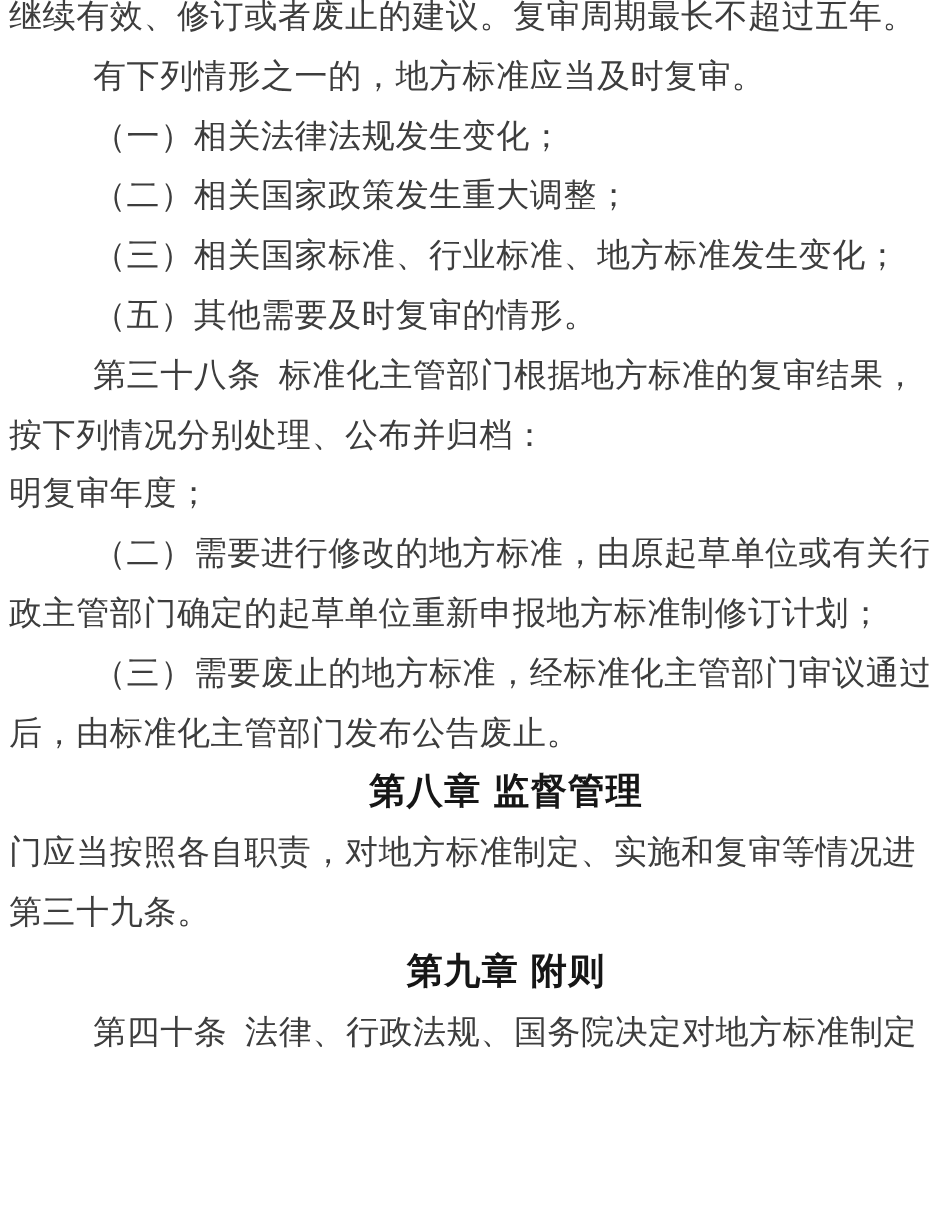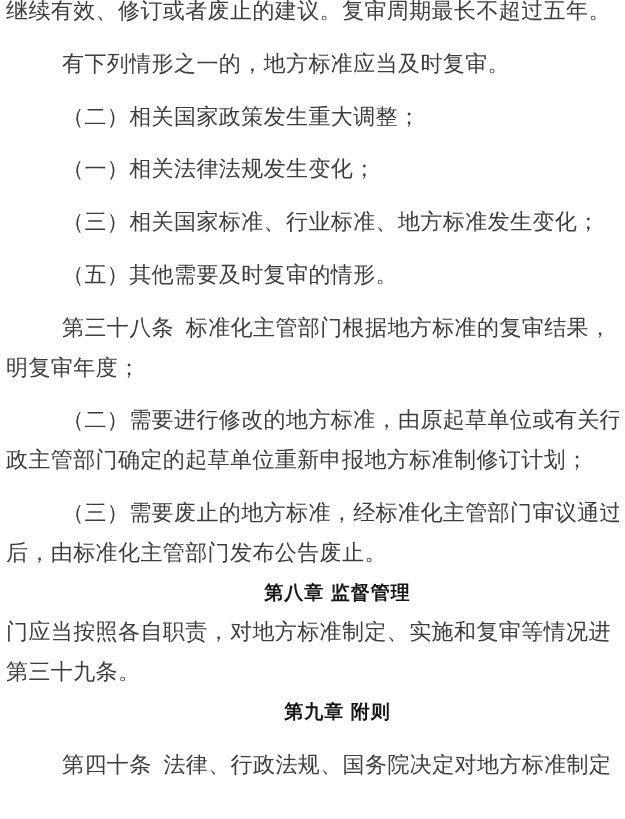--- a/index.html
+++ b/index.html
@@ -28,45 +28,45 @@
     line-height: 39.8px;
     font-family: "Liberation Serif", "DejaVu Serif", serif;
     font-size: 22px;
     letter-spacing: 0.4px;
     color: #3d3d3d;
     white-space: pre;
     overflow: hidden;
   }
   .para {
     text-indent: 56px;
-    margin-top: 13px;
   }
   .chapter {
     font-family: "Liberation Sans", "DejaVu Sans", sans-serif;
     font-weight: bold;
-    font-size: 19px;
+    font-size: 24px;
     color: #161616;
     text-align: center;
     padding-left: 50px;
     letter-spacing: 1px;
     text-indent: 0;
   }
 </style>
 </head>
 <body>
 
 <div class="page">
   <div class="content">
     <div class="line cont">继续有效、修订或者废止的建议。复审周期最长不超过五年。</div>
     <div class="line para">有下列情形之一的，地方标准应当及时复审。</div>
+    <div class="line para">（一）相关法律法规发生变化；</div>
     <div class="line para">（二）相关国家政策发生重大调整；</div>
-    <div class="line para">（一）相关法律法规发生变化；</div>
     <div class="line para">（三）相关国家标准、行业标准、地方标准发生变化；</div>
     <div class="line para">（五）其他需要及时复审的情形。</div>
     <div class="line para">第三十八条  标准化主管部门根据地方标准的复审结果，</div>
+    <div class="line cont">按下列情况分别处理、公布并归档：</div>
     <div class="line cont">明复审年度；</div>
     <div class="line para">（二）需要进行修改的地方标准，由原起草单位或有关行</div>
     <div class="line cont">政主管部门确定的起草单位重新申报地方标准制修订计划；</div>
     <div class="line para">（三）需要废止的地方标准，经标准化主管部门审议通过</div>
     <div class="line cont">后，由标准化主管部门发布公告废止。</div>
     <div class="line chapter">第八章 监督管理</div>
     <div class="line cont">门应当按照各自职责，对地方标准制定、实施和复审等情况进</div>
     <div class="line cont">第三十九条。</div>
     <div class="line chapter">第九章 附则</div>
     <div class="line para">第四十条  法律、行政法规、国务院决定对地方标准制定</div>

